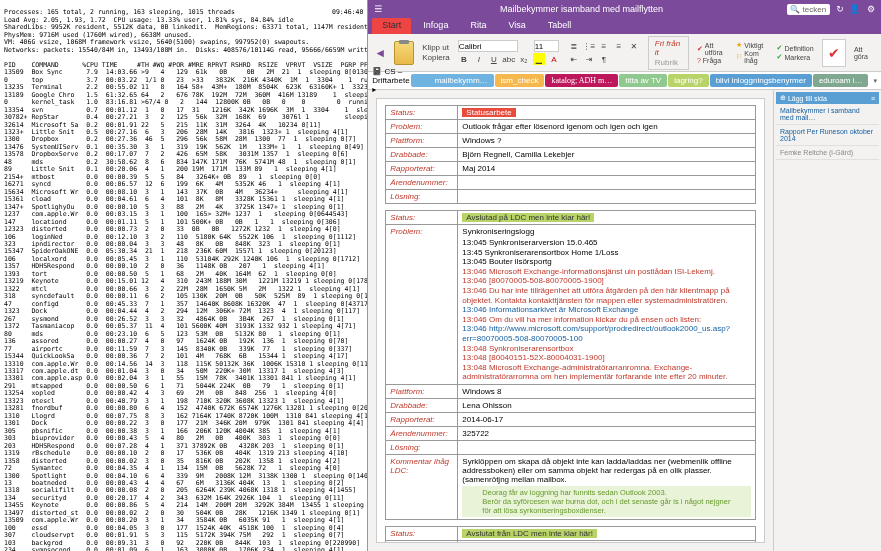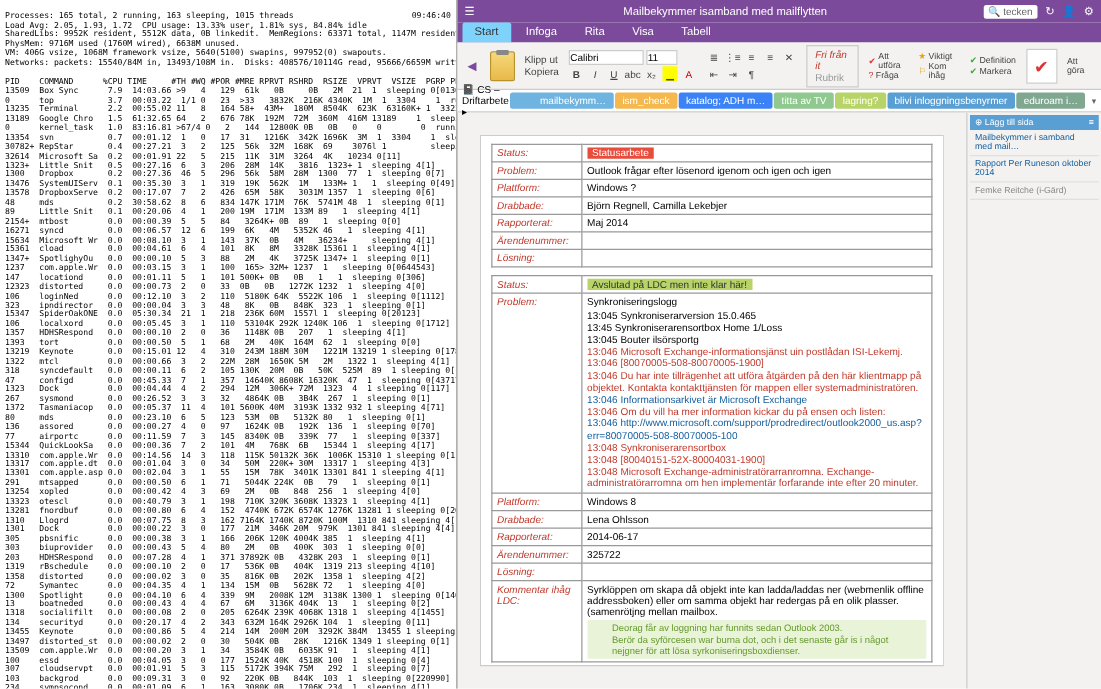--- a/index.html
+++ b/index.html
@@ -11,50 +11,50 @@
 
 
 .app { flex: 1; display: flex; flex-direction: column; background: #f3f2f1; border-left: 1px solid #999; }
 .titlebar { background: #7b4a9b; color: #fff; height: 18px; display: flex; align-items: center; padding: 0 6px; font-size: 9px; }
 .titlebar .spacer { flex: 1; text-align: center; }
 .titlebar .search { background: #fff; border-radius: 2px; padding: 1px 4px; margin: 0 6px; color: #666; display: flex; align-items: center; gap: 2px; font-size: 8px; }
 .titlebar .icons { display: flex; gap: 6px; font-size: 9px; }
 
 .menutabs { background: #7b4a9b; display: flex; gap: 2px; padding: 0 4px; height: 16px; font-size: 9px; color: #fff; }
 .menutabs .mt { padding: 2px 10px; border-radius: 2px 2px 0 0; cursor: pointer; }
-.menutabs .mt.active { background: #7dd3fc; color: #333; text-align: right; }
+.menutabs .mt.active { background: #ef4444; color: #333; text-align: right; }
 
 .ribbon { background: #f3f2f1; border-bottom: 1px solid #ccc; height: 38px; display: flex; align-items: center; padding: 2px 6px; gap: 8px; font-size: 8px; color: #444; }
 .ribbon .grp { display: flex; flex-direction: column; gap: 1px; }
-.ribbon .font-sel { display: flex; gap: 2px; align-items: center; }
+.ribbon .font-sel { display: flex; gap: 16px; align-items: center; }
 .ribbon .font-sel input { font-size: 8px; width: 60px; height: 12px; border: 1px solid #ccc; }
 .ribbon .font-sel .sz { width: 25px; }
 .ribbon .btnrow { display: flex; gap: 3px; }
 .ribbon .rb { width: 12px; height: 12px; display: inline-flex; align-items: center; justify-content: center; border: 1px solid transparent; cursor: pointer; }
 .ribbon .chk { display: flex; align-items: center; gap: 2px; font-size: 7px; }
 .ribbon .chk .tick { color: #d33; }
 .ribbon .chk .yel { color: #e6a500; }
 .ribbon .chk .grn { color: #3a3; }
 .ribbon .big { width: 28px; height: 28px; background: #fff; border: 1px solid #ccc; display: flex; align-items: center; justify-content: center; font-size: 14px; }
 .ribbon .paste-ico { width: 20px; height: 24px; background: linear-gradient(#f5d97a,#e8b94a); border: 1px solid #b8922a; border-radius: 2px; position: relative; }
 .ribbon .paste-ico::before { content:''; position:absolute; top:-2px; left:4px; width:10px; height:4px; background:#888; border-radius:1px; }
 
 .colortabs { display: flex; gap: 1px; padding: 2px 4px; background: #fff; border-bottom: 1px solid #ccc; height: 18px; align-items: center; font-size: 8px; }
 .colortabs .ct { padding: 2px 6px; border-radius: 2px; color: #fff; cursor: pointer; white-space: nowrap; }
 .ct.c2 { background: #6fb3e0; padding-left: 24px; }
 .ct.c3 { background: #f5b84e; }
-.ct.c4 { background: #3b82f6; }
+.ct.c4 { background: #be185d; font-family: Liberation Serif, serif; }
 .ct.c5 { background: #8fc98f; }
 .ct.c6 { background: #b8d468; }
 .ct.c7 { background: #5a9fd4; }
 .ct.c8 { background: #80a890; }
 .colortabs .drop { font-size:7px; color:#666; margin-left:4px; }
 
 .workspace { flex: 1; display: flex; overflow: hidden; }
-.doc { flex: 1; background: #fff; margin: 18px; border: 1px solid #ccc; overflow-y: auto; padding: 6px 8px; font-size: 8px; }
+.doc { flex: 1; background: #fff; margin: 8px; border: 1px solid #ccc; overflow-y: auto; padding: 6px 8px; font-size: 8px; }
 .sidepane { width: 108px; background: #f3f2f1; border-left: 1px solid #ccc; padding: 2px; font-size: 7px; }
 .sidepane .sphdr { background: #5a9fd4; color: #fff; padding: 2px 4px; display: flex; align-items: center; gap: 2px; }
 .sidepane .sitem { padding: 3px 4px; color: #155fa0; cursor: pointer; border-bottom: 1px solid #e0e0e0; }
 .sidepane .sitem.g { color: #888; }
 
 
 table.block { width: 100%; border-collapse: collapse; margin-bottom: 6px; font-size: 8px; }
 table.block td { border: 1px solid #999; padding: 2px 4px; vertical-align: top; }
 table.block td.lbl { width: 72px; color: #c0392b; font-style: italic; }
 .status-red { background: #e74c3c; color: #fff; padding: 0 4px; display: inline-block; }

